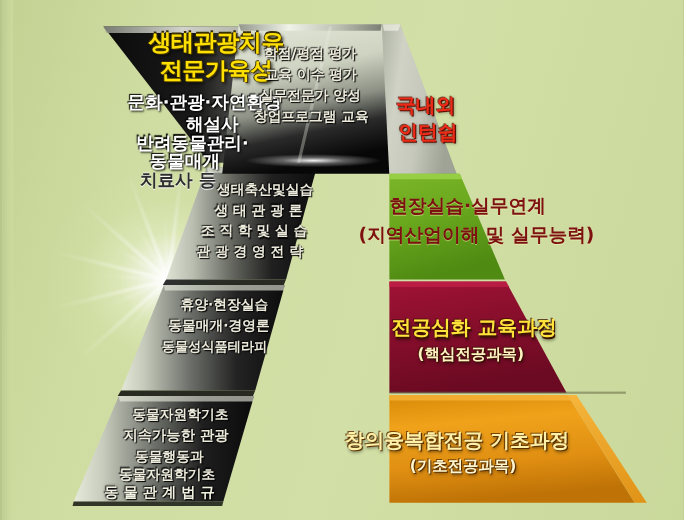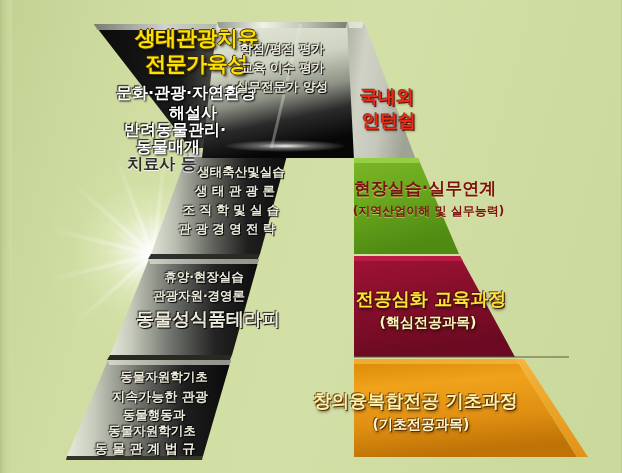--- a/index.html
+++ b/index.html
@@ -66,21 +66,21 @@
     text-shadow:1px 1px 1px #000,-1px -1px 1px rgba(0,0,0,.8);
   }
   .redtxt{
     color:#ee2b18;font-size:18px;
     text-shadow:1px 1px 0 #5a1000,-1px -1px 0 rgba(90,16,0,.7),1px 1px 3px rgba(0,0,0,.55);
   }
   .darkred{
     color:#7d1010;font-size:17px;
     text-shadow:0 1px 0 rgba(255,255,180,.45);
   }
-  .darkred.small{font-size:12px;}
+  .darkred.small{font-size:17px;}
   .yellowtxt{
     color:#ffe23a;font-size:18px;
     text-shadow:1px 1px 0 #3a1400,-1px -1px 0 rgba(60,20,0,.75),1px 2px 3px rgba(0,0,0,.6);
   }
   .yellowtxt.small{font-size:14px;color:#fff3c2;}
   .creamtxt{
     color:#fff0a8;font-size:18px;
     text-shadow:1px 1px 0 #5a3100,-1px -1px 0 rgba(90,49,0,.8),1px 2px 3px rgba(0,0,0,.55);
   }
   .creamtxt.small{font-size:14px;color:#fff6cf;}
@@ -241,35 +241,36 @@
 
   <div class="txt lsub white" style="left:84px;top:84px;width:200px;">문화·관광·자연환경</div>
   <div class="txt lsub white" style="left:96px;top:104px;width:190px;">해설사</div>
   <div class="txt lsub white" style="left:78px;top:121px;width:190px;">반려동물관리·</div>
   <div class="txt lsub white" style="left:74px;top:138px;width:184px;">동물매개</div>
   <div class="txt lsub dark" style="left:70px;top:155px;width:180px;">치료사 등</div>
 
   <div class="txt midtxt" style="left:210px;top:42px;width:140px;font-size:12.5px;">학점/평점 평가</div>
   <div class="txt midtxt" style="left:208px;top:61px;width:145px;font-size:12.5px;">교육 이수 평가</div>
   <div class="txt midtxt" style="left:204px;top:80px;width:152px;font-size:12.5px;">실무전문가 양성</div>
+  <div class="txt midtxt" style="left:200px;top:99px;width:162px;font-size:12.5px;">창업프로그램 교육</div>
 
   <div class="txt redtxt" style="left:352px;top:86px;width:66px;">국내외</div>
   <div class="txt midtxt" style="left:182px;top:165px;width:114px;font-size:12.5px;">생태축산및실습</div>
 
   <div class="txt redtxt" style="left:352px;top:110px;width:70px;">인턴쉽</div>
   <div class="txt midtxt" style="left:176px;top:184px;width:114px;font-size:12.5px;">생 태 관 광 론</div>
   <div class="txt midtxt" style="left:170px;top:203px;width:118px;font-size:12.5px;">조 직 학 및 실 습</div>
   <div class="txt midtxt" style="left:164px;top:222px;width:122px;font-size:12.5px;">관 광 경 영 전 략</div>
 
   <div class="txt darkred" style="left:338px;top:178px;width:170px;">현장실습·실무연계</div>
   <div class="txt darkred small" style="left:324px;top:204px;width:205px;">(지역산업이해 및 실무능력)</div>
 
   <div class="txt midtxt" style="left:146px;top:270px;width:112px;font-size:12.5px;">휴양·현장실습</div>
-  <div class="txt midtxt" style="left:140px;top:289px;width:114px;font-size:12.5px;">관광자원·경영론</div>
-  <div class="txt midtxt" style="left:134px;top:308px;width:118px;font-size:18px;">동물성식품테라피</div>
+  <div class="txt midtxt" style="left:140px;top:289px;width:114px;font-size:12.5px;">동물매개·경영론</div>
+  <div class="txt midtxt" style="left:134px;top:308px;width:118px;font-size:12px;">동물성식품테라피</div>
 
   <div class="txt yellowtxt" style="left:338px;top:288px;width:182px;">전공심화 교육과정</div>
   <div class="txt yellowtxt small" style="left:344px;top:314px;width:164px;">(핵심전공과목)</div>
 
   <div class="txt midtxt" style="left:106px;top:370px;width:112px;font-size:12.5px;">동물자원학기초</div>
   <div class="txt midtxt" style="left:100px;top:389px;width:116px;font-size:13px;">지속가능한 관광</div>
   <div class="txt midtxt" style="left:94px;top:408px;width:116px;font-size:12.5px;">동물행동과</div>
   <div class="txt midtxt" style="left:90px;top:424px;width:120px;font-size:12.5px;">동물자원학기초</div>
   <div class="txt lsub" style="left:80px;top:441px;width:126px;font-size:13px;">동 물 관 계 법 규</div>
 

